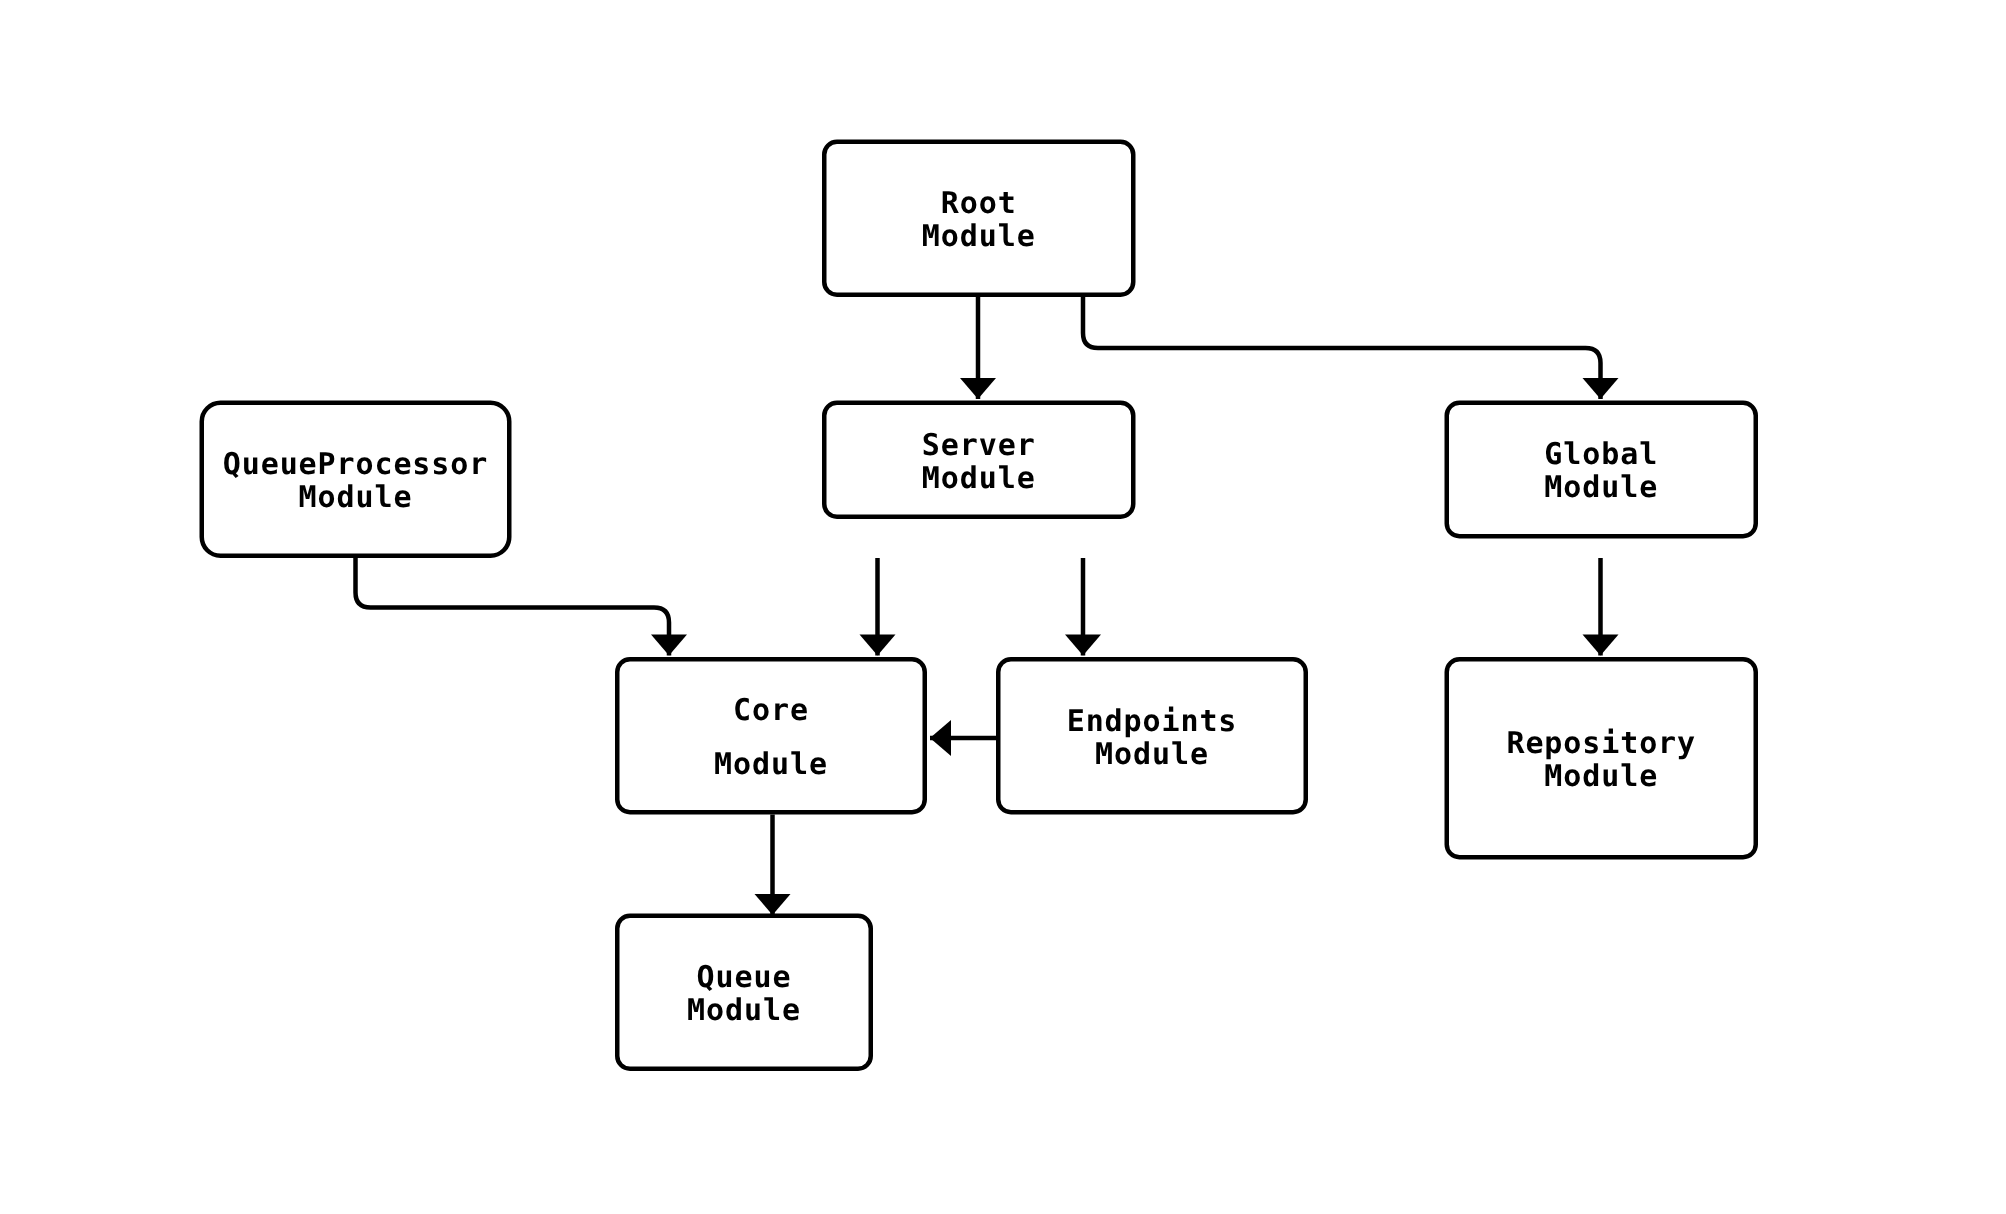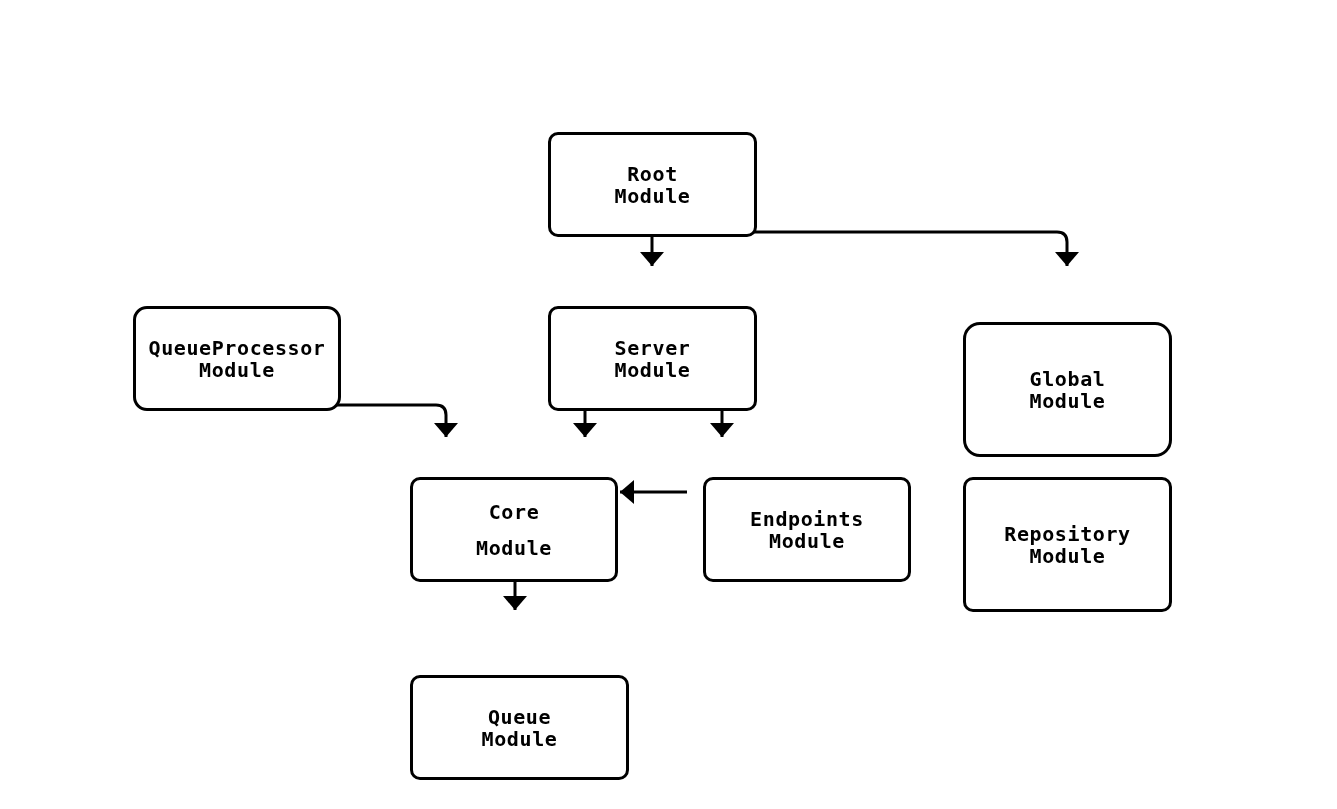--- a/index.html
+++ b/index.html
@@ -41,21 +41,20 @@
     flex-direction: column;
     align-items: center;
     justify-content: center;
     color: var(--text, #000000);
     font-size: 20px;
     font-weight: bold;
     line-height: 22px;
     letter-spacing: 0.6px;
     text-align: center;
     white-space: pre;
-    margin-top: 39px;
   }
   .node-line {
     display: block;
   }
 </style>
 </head>
 <body>
 
 <div id="canvas">
   <svg id="edge-layer" viewBox="0 0 1337 809" xmlns="http://www.w3.org/2000/svg">
@@ -70,19 +69,19 @@
       <path d="M237,372 L237,395 Q237,405 247,405 L436,405 Q446,405 446,415 L446,437" class="edge" marker-end="url(#arrowhead)"></path>
       <path d="M585,372 L585,437" class="edge" marker-end="url(#arrowhead)"></path>
       <path d="M722,372 L722,437" class="edge" marker-end="url(#arrowhead)"></path>
       <path d="M687,492 L620,492" class="edge" marker-end="url(#arrowhead)"></path>
       <path d="M1067,372 L1067,437" class="edge" marker-end="url(#arrowhead)"></path>
       <path d="M515,543 L515,610" class="edge" marker-end="url(#arrowhead)"></path>
     </svg>
 
 <div class="node" style="left: 548px; top: 93px; width: 209px; height: 105px;"><div class="node-line">Root</div><div class="node-line">Module</div></div>
     <div class="node" style="left: 133px; top: 267px; width: 208px; height: 105px; border-radius: 14px;"><div class="node-line">QueueProcessor</div><div class="node-line">Module</div></div>
-    <div class="node" style="left: 548px; top: 267px; width: 209px; height: 105px;"><div class="node-line">Server</div><div class="node-line">Module</div></div>
-    <div class="node" style="left: 963px; top: 283px; width: 209px; height: 135px; border-radius: 17px;"><div class="node-line">Global</div><div class="node-line">Module</div></div>
+    <div class="node" style="left: 548px; top: 267px; width: 209px; height: 79px;"><div class="node-line">Server</div><div class="node-line">Module</div></div>
+    <div class="node" style="left: 963px; top: 267px; width: 209px; height: 92px;"><div class="node-line">Global</div><div class="node-line">Module</div></div>
     <div class="node" style="left: 410px; top: 438px; width: 208px; height: 105px; gap: 14px;"><div class="node-line">Core</div><div class="node-line">Module</div></div>
-    <div class="node" style="left: 703px; top: 438px; width: 208px; height: 105px;"><div class="node-line">Endpoints</div><div class="node-line">Module</div></div>
+    <div class="node" style="left: 664px; top: 438px; width: 208px; height: 105px;"><div class="node-line">Endpoints</div><div class="node-line">Module</div></div>
     <div class="node" style="left: 963px; top: 438px; width: 209px; height: 135px;"><div class="node-line">Repository</div><div class="node-line">Module</div></div>
-    <div class="node" style="left: 410px; top: 636px; width: 219px; height: 105px;"><div class="node-line">Queue</div><div class="node-line">Module</div></div>
+    <div class="node" style="left: 410px; top: 609px; width: 172px; height: 105px;"><div class="node-line">Queue</div><div class="node-line">Module</div></div>
   </div>
 
 </body></html>

